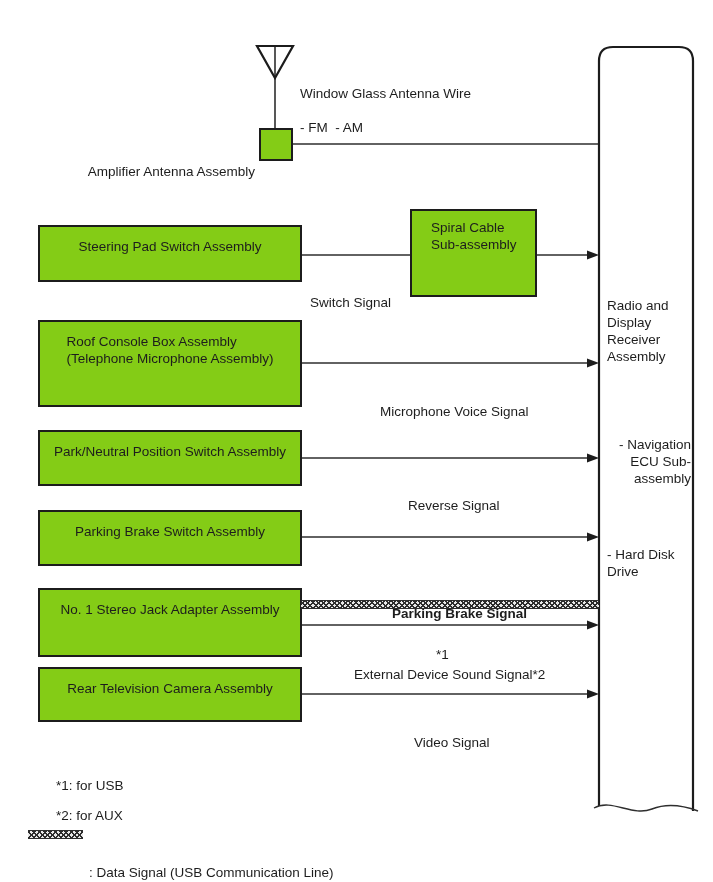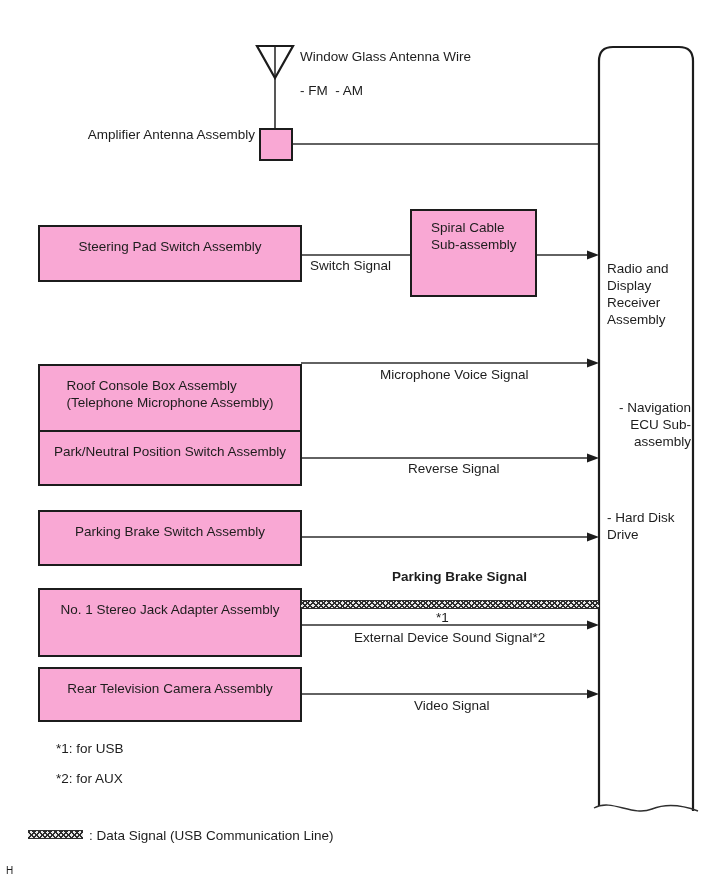--- a/index.html
+++ b/index.html
@@ -15,29 +15,29 @@
     font-size: 13.5px;
     line-height: 17px;
     color: #1d1d1d;
     overflow: hidden;
   }
   .pre { white-space: pre-line; }
   .prespace { white-space: pre; }
   .node {
     position: absolute;
     border: 2px solid #1c1c1c;
-    background: #f9a8d4;
+    background: #84cc16;
     box-sizing: border-box;
     display: flex;
     justify-content: center;
     align-items: flex-start;
     padding-top: 11px;
     text-align: left;
   }
-  .label { position: absolute; }
+  .label { position: absolute; margin-top: 37px; }
   .hatch {
     position: absolute;
     height: 7px;
     background:
       repeating-linear-gradient(45deg,  #2c2c2c 0 1.4px, rgba(0,0,0,0) 1.4px 3.8px),
       repeating-linear-gradient(-45deg, #2c2c2c 0 1.4px, rgba(0,0,0,0) 1.4px 3.8px),
       #e8e8e8;
     border-top: 1px solid #2c2c2c;
     border-bottom: 1px solid #2c2c2c;
     box-sizing: content-box;
@@ -89,21 +89,21 @@
 <div class="label" style="left:300px; top:48px;">Window Glass Antenna Wire</div>
 <div class="label prespace" style="left:300px; top:82px;">- FM  - AM</div>
 <div class="label amp-label" style="left:70px; top:126px; width:185px;">Amplifier Antenna Assembly</div>
 
 <div class="node" style="left:259px; top:128px; width:34px; height:33px; padding-top:0;"></div>
 
 <div class="node" style="left:38px; top:225px; width:264px; height:57px;">
   <span class="pre">Steering Pad Switch Assembly</span>
 </div>
 
-<div class="node" style="left:38px; top:320px; width:264px; height:87px;margin-top:44px;">
+<div class="node" style="left:38px; top:320px; width:264px; height:87px;">
   <span class="pre">Roof Console Box Assembly
 (Telephone Microphone Assembly)</span>
 </div>
 
 <div class="node" style="left:38px; top:430px; width:264px; height:56px;">
   <span class="pre">Park/Neutral Position Switch Assembly</span>
 </div>
 
 <div class="node" style="left:38px; top:510px; width:264px; height:56px;">
   <span class="pre">Parking Brake Switch Assembly</span>

